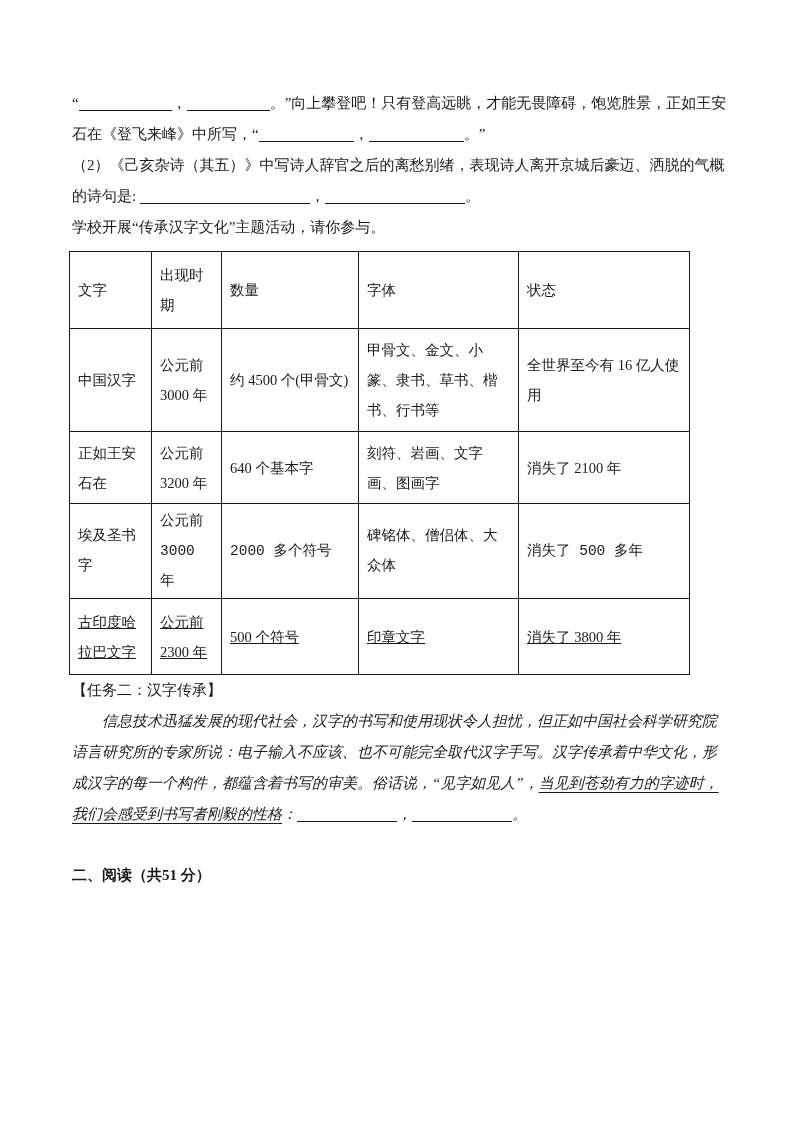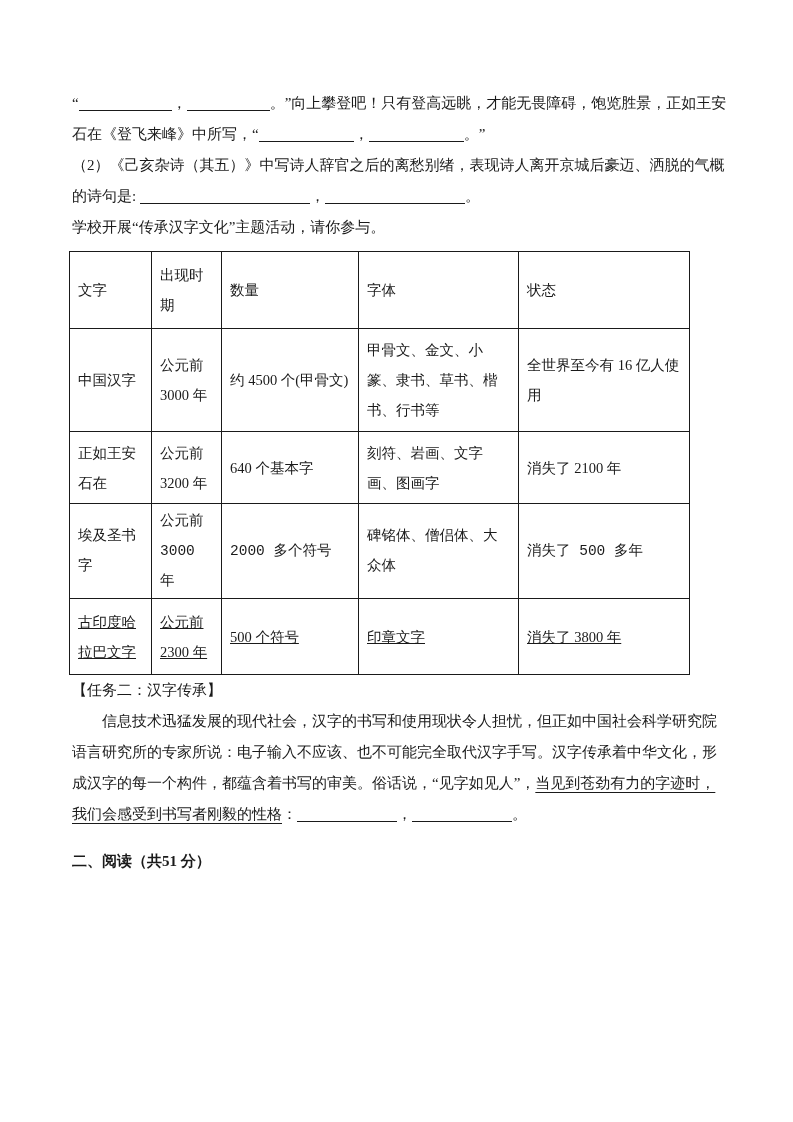--- a/index.html
+++ b/index.html
@@ -50,29 +50,29 @@
     word-break: break-all;
   }
   tr.r-head { height: 77px; }
   tr.r1 { height: 103px; }
   tr.r2 { height: 72px; }
   tr.r3 { height: 70px; font-family: Liberation Mono, monospace; }
   tr.r4 { height: 76px; text-decoration: underline; }
 
   .task2-heading { }
 
-  .para5 { text-indent: 2em; }
+  .para5 { text-indent: 2em; font-style: italic; }
   .underlined {
     text-decoration: underline;
     text-underline-offset: 4px;
     text-decoration-thickness: 1px;
   }
 
   .section2-heading {
-    margin-top: 16px;
+    margin-top: 30px;
     font-weight: bold;
   }
 </style>
 </head>
 <body>
 
 <div class="page">
 
   <p><span>“</span><span class="blank w93"></span><span>，</span><span class="blank w83"></span><span>。”向上攀登吧！只有登高远眺，才能无畏障碍，饱览胜景，正如王安石在《登飞来峰》中所写，“</span><span class="blank w95"></span><span>，</span><span class="blank w95"></span><span>。”</span></p>
 

